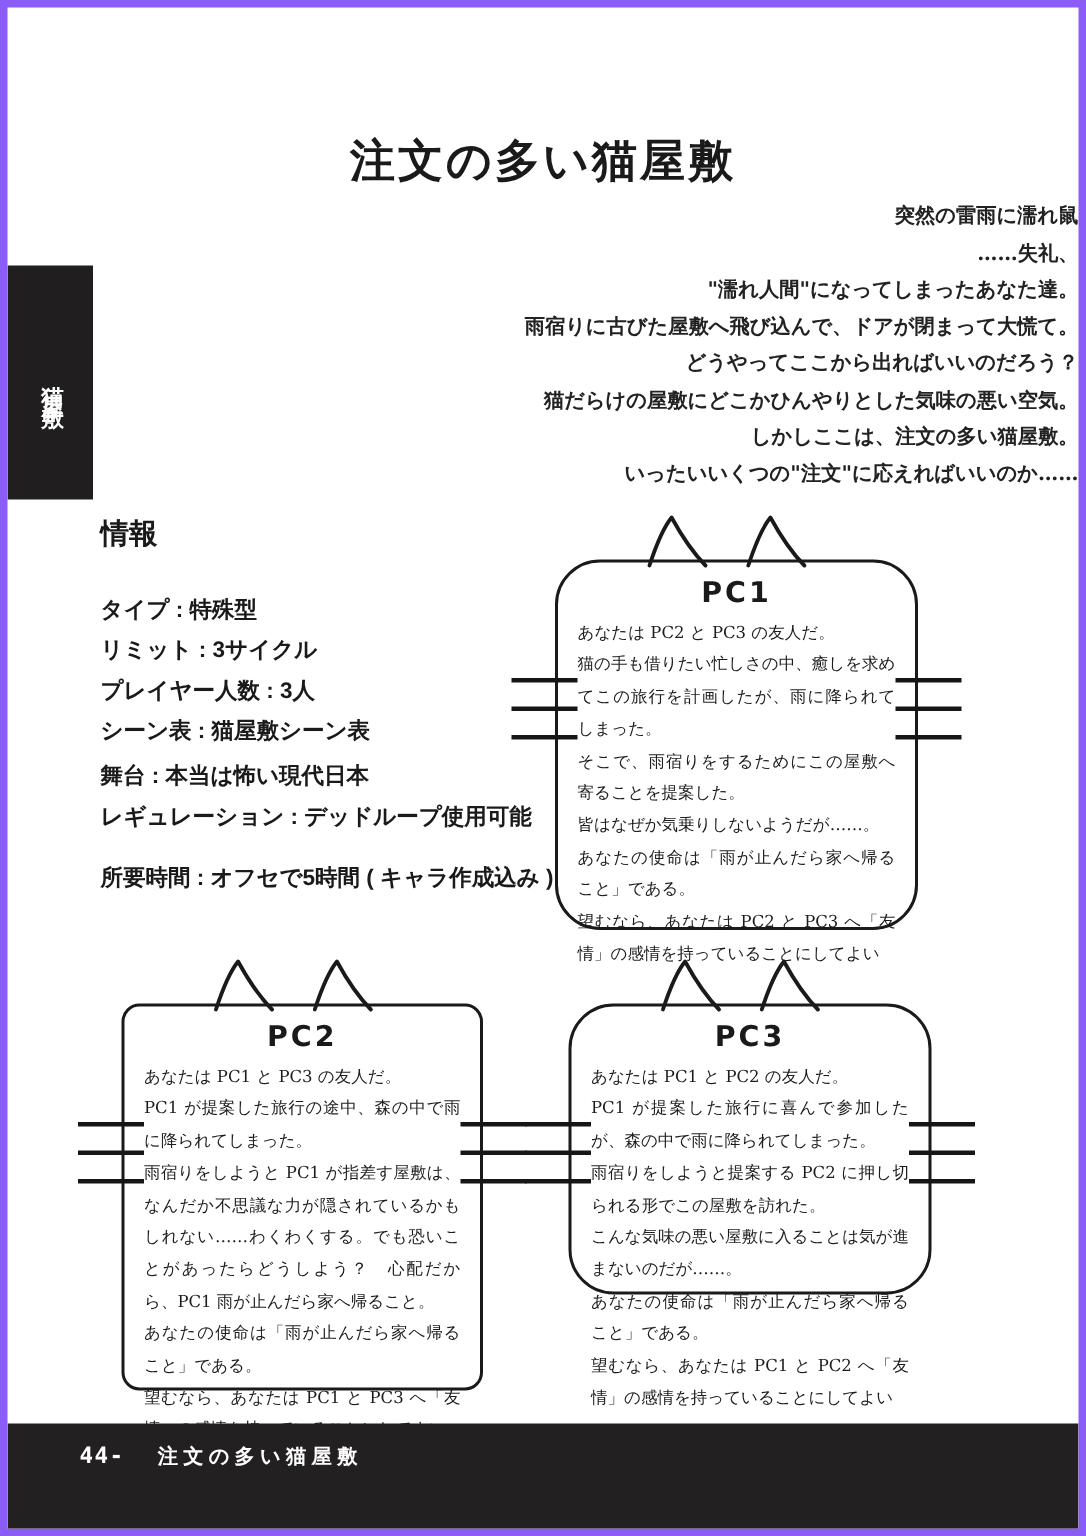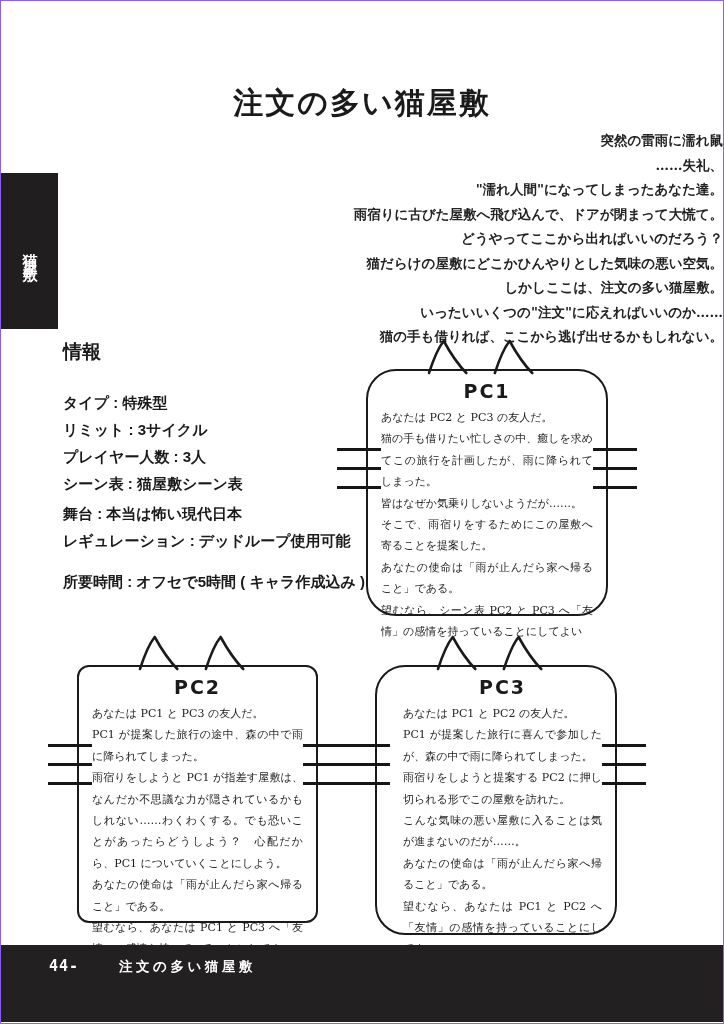--- a/index.html
+++ b/index.html
@@ -1,21 +1,21 @@
 <!DOCTYPE html>
 <html lang="ja"><head>
 <meta charset="utf-8">
 <style>
   html,body{margin:0;padding:0;background:#fff;}
   .page{
     position:relative;
     width:724px;height:1024px;
     background:#fff;
     box-sizing:border-box;
-    border:1px solid #8b5cf6;
+    border:5px solid #8b5cf6;
     overflow:hidden;
     font-family:"Liberation Sans",sans-serif;
     color:#1a1a1a;
   }
   
   .doc-title{
     position:absolute;top:62px;left:0;width:100%;
     text-align:center;
     font-size:30px;font-weight:900;letter-spacing:2px;
     font-family:"DejaVu Sans",sans-serif;
@@ -56,21 +56,21 @@
   
   .pc-card{
     position:absolute;
     border:2.5px solid #1a1a1a;
     border-radius:30px;
     background:#fff;
     box-sizing:border-box;
   }
   .pc1{left:365px;top:368px;width:242px;height:247px;}
   .pc2{left:76px; top:664px;width:241px;height:258px;border-radius:12px;}
-  .pc3{left:374px;top:664px;width:242px;height:270px;padding-left:13px;}
+  .pc3{left:374px;top:664px;width:242px;height:194px;}
   .ears{
     position:absolute;left:0;top:-33px;width:100%;height:36px;
     overflow:visible;
   }
   .pc-label{
     margin-top:9px;
     text-align:center;
     font-size:19px;font-weight:900;letter-spacing:2px;
     font-family:"DejaVu Sans",sans-serif;
   }
@@ -93,21 +93,21 @@
   .w2{top:96px;}
   .w3{top:115px;}
   
   .footer{
     position:absolute;left:0;top:944px;width:100%;height:77px;
     background:#232021;
     color:#fff;
   }
   .footer-inner{
     position:absolute;left:48px;top:12px;
-    display:flex;align-items:baseline;gap:40px;
+    display:flex;align-items:baseline;gap:22px;
   }
   .footer-num{
     font-family:"DejaVu Sans Mono",monospace;
     font-size:15px;font-weight:700;letter-spacing:1px;
   }
   .footer-title{
     font-size:13.5px;font-weight:700;letter-spacing:3.5px;
   }
 </style>
 </head>
@@ -119,21 +119,20 @@
 
   <div class="intro">
     <div>突然の雷雨に濡れ鼠</div>
     <div>……失礼、</div>
     <div>"濡れ人間"になってしまったあなた達。</div>
     <div>雨宿りに古びた屋敷へ飛び込んで、ドアが閉まって大慌て。</div>
     <div>どうやってここから出ればいいのだろう？</div>
     <div>猫だらけの屋敷にどこかひんやりとした気味の悪い空気。</div>
     <div>しかしここは、注文の多い猫屋敷。</div>
     <div>いったいいくつの"注文"に応えればいいのか……</div>
-    <div>猫の手も借りれば、ここから逃げ出せるかもしれない。</div>
   </div>
 
   <div class="side-tab">
     <span>猫屋敷</span>
   </div>
 
   <div class="info-heading">情報</div>
 
   <div class="info-group ig1">
     <div>タイプ : 特殊型</div>
@@ -157,43 +156,43 @@
     <div class="whisker wl w1"></div>
     <div class="whisker wl w2"></div>
     <div class="whisker wl w3"></div>
     <div class="whisker wr w1"></div>
     <div class="whisker wr w2"></div>
     <div class="whisker wr w3"></div>
     <div class="pc-label">PC1</div>
     <div class="pc-body">
       <div>あなたは PC2 と PC3 の友人だ。</div>
       <div>猫の手も借りたい忙しさの中、癒しを求めてこの旅行を計画したが、雨に降られてしまった。</div>
+      <div>そこで、雨宿りをするためにこの屋敷へ寄ることを提案した。</div>
       <div>皆はなぜか気乗りしないようだが……。</div>
-      <div>そこで、雨宿りをするためにこの屋敷へ寄ることを提案した。</div>
       <div>あなたの使命は「雨が止んだら家へ帰ること」である。</div>
-      <div>望むなら、シーン表 PC2 と PC3 へ「友情」の感情を持っていることにしてよい</div>
+      <div>望むなら、あなたは PC2 と PC3 へ「友情」の感情を持っていることにしてよい</div>
     </div>
   </div>
 
   <div class="pc-card pc2">
     <svg class="ears" viewBox="0 0 241 36" preserveAspectRatio="none">
       <path d="M62,35 C66,23 72,9 77,3 C82,12 91,26 100,35" fill="none" stroke="#1a1a1a" stroke-width="2.6" stroke-linecap="round" stroke-linejoin="round"></path>
       <path d="M129,35 C133,23 139,9 144,3 C149,12 158,26 167,35" fill="none" stroke="#1a1a1a" stroke-width="2.6" stroke-linecap="round" stroke-linejoin="round"></path>
     </svg>
     <div class="whisker wl w1"></div>
     <div class="whisker wl w2"></div>
     <div class="whisker wl w3"></div>
     <div class="whisker wr w1"></div>
     <div class="whisker wr w2"></div>
     <div class="whisker wr w3"></div>
     <div class="pc-label">PC2</div>
     <div class="pc-body">
       <div>あなたは PC1 と PC3 の友人だ。</div>
       <div>PC1 が提案した旅行の途中、森の中で雨に降られてしまった。</div>
-      <div>雨宿りをしようと PC1 が指差す屋敷は、なんだか不思議な力が隠されているかもしれない……わくわくする。でも恐いことがあったらどうしよう？　心配だから、PC1 についていくことにしよう。</div>
+      <div>雨宿りをしようと PC1 が指差す屋敷は、なんだか不思議な力が隠されているかもしれない……わくわくする。でも恐いことがあったらどうしよう？　心配だから、PC1 雨が止んだら家へ帰ること。</div>
       <div>あなたの使命は「雨が止んだら家へ帰ること」である。</div>
       <div>望むなら、あなたは PC1 と PC3 へ「友情」の感情を持っていることにしてよい</div>
     </div>
   </div>
 
   <div class="pc-card pc3">
     <svg class="ears" viewBox="0 0 242 36" preserveAspectRatio="none">
       <path d="M62,35 C66,23 72,9 77,3 C82,12 91,26 100,35" fill="none" stroke="#1a1a1a" stroke-width="2.6" stroke-linecap="round" stroke-linejoin="round"></path>
       <path d="M129,35 C133,23 139,9 144,3 C149,12 158,26 167,35" fill="none" stroke="#1a1a1a" stroke-width="2.6" stroke-linecap="round" stroke-linejoin="round"></path>
     </svg>

